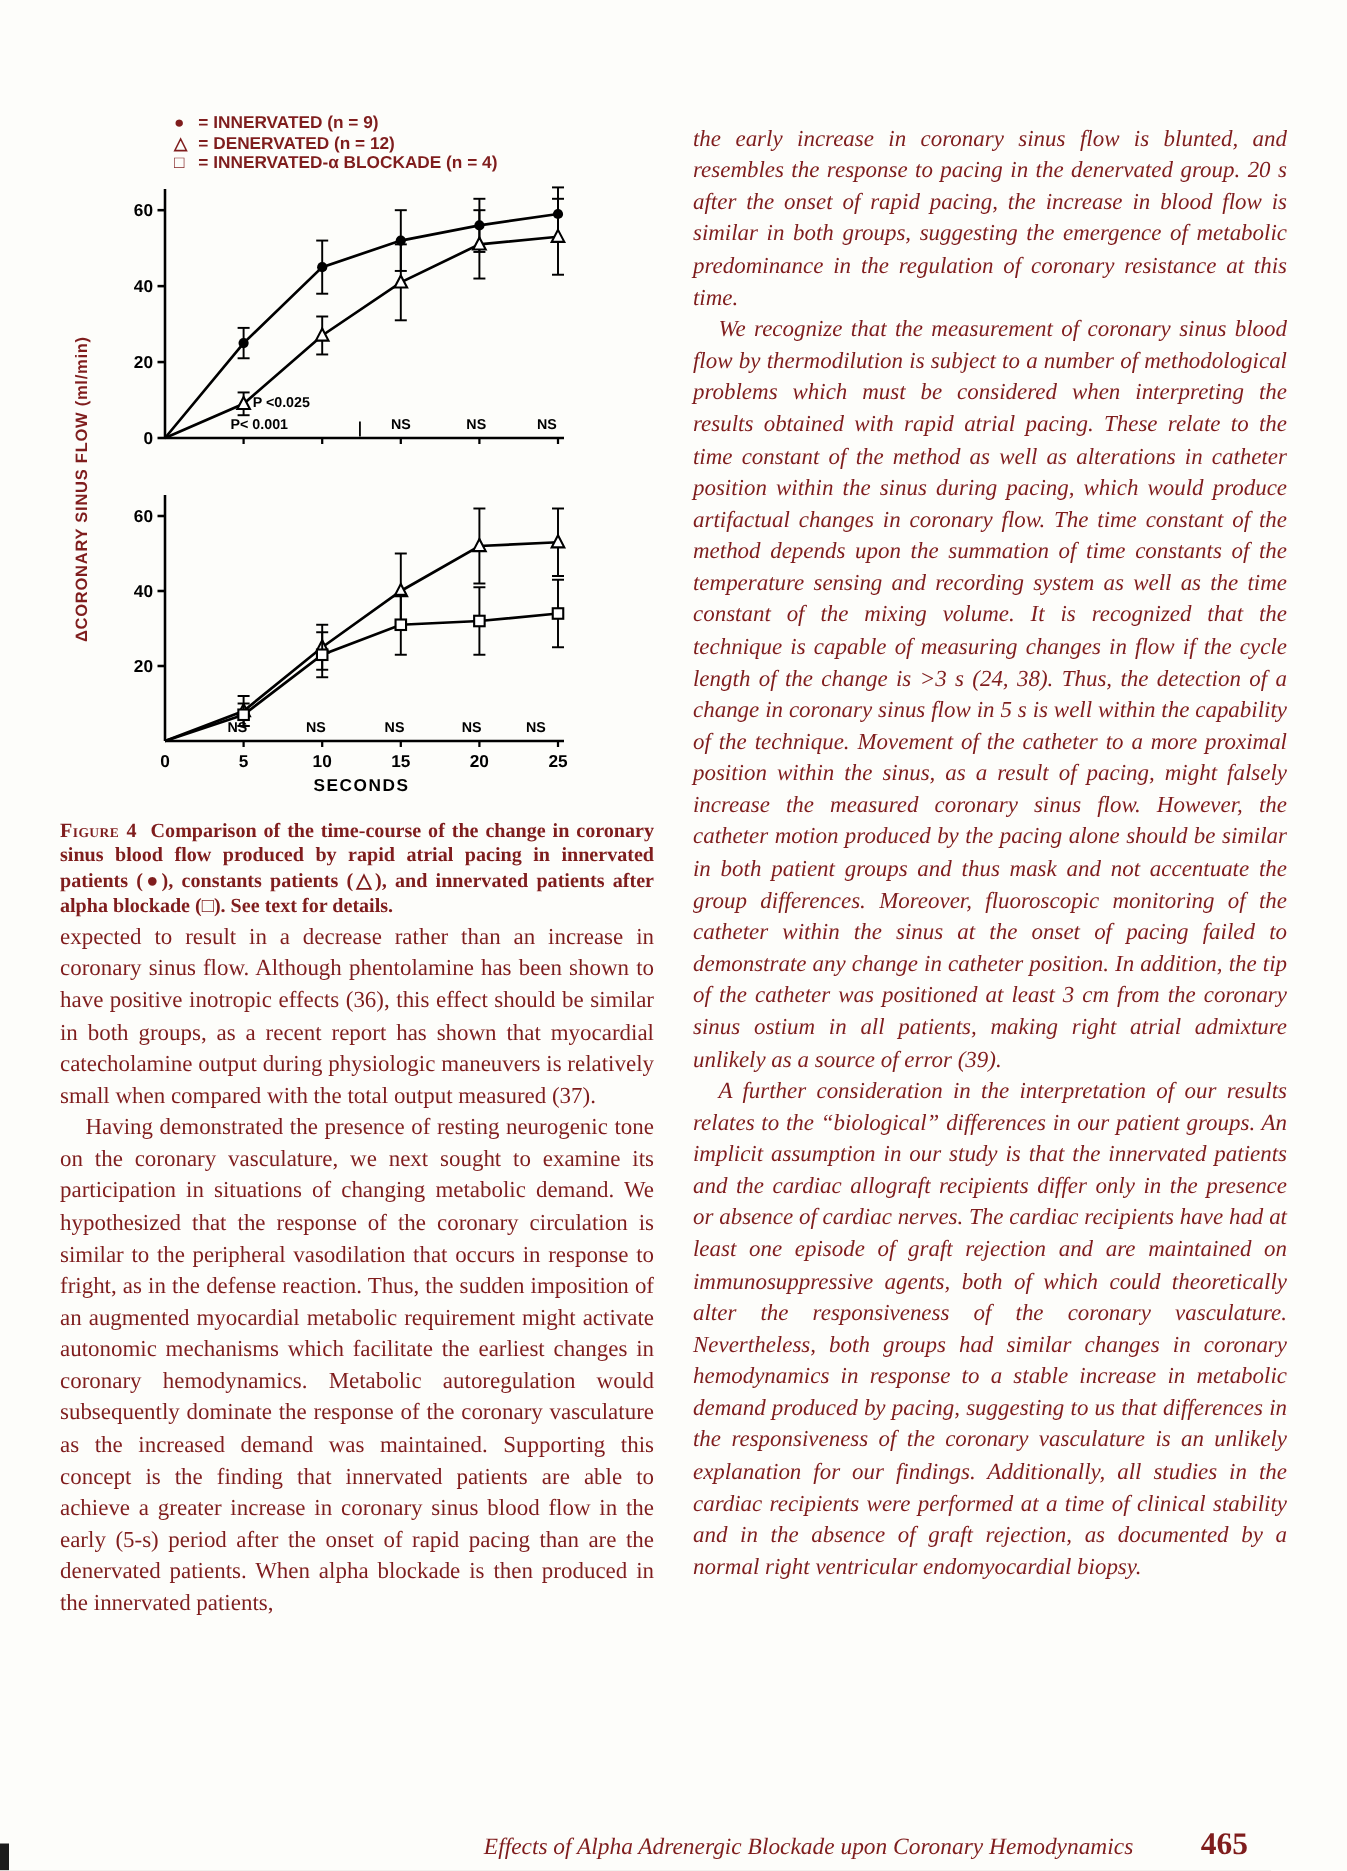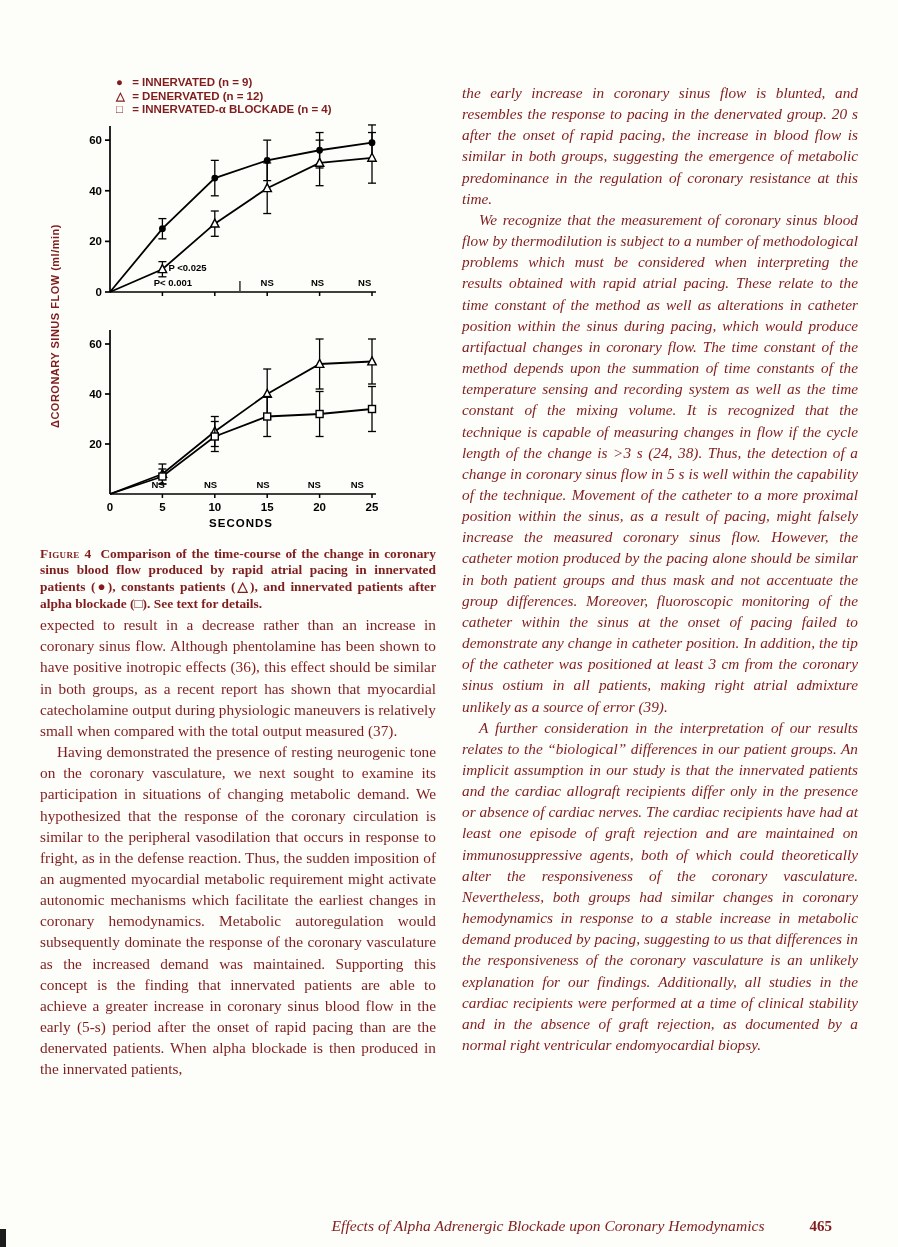--- a/index.html
+++ b/index.html
@@ -15,21 +15,21 @@
   .legend-marker{display:inline-block;min-width:13px;text-indent:0;}
   .chart-wrap{display:flex;align-items:stretch;margin-top:3px;}
   .ylabel{width:30px;display:flex;align-items:center;justify-content:center;font-family:"Liberation Sans",sans-serif;font-weight:bold;font-size:11px;letter-spacing:.5px;writing-mode:vertical-rl;transform:rotate(180deg);white-space:nowrap;}
   .panels{display:flex;flex-direction:column;gap:26px;}
   .panels svg{overflow:visible;display:block;}
   figcaption{margin-top:14px;font-size:13.4px;line-height:16.9px;text-align:justify;font-weight:bold;}
   figcaption .figlabel{font-variant:small-caps;margin-right:9px;letter-spacing:.3px;}
   .left-body{margin-top:1px;}
   .footer{position:absolute;top:1176px;left:40px;width:792px;display:flex;justify-content:flex-end;align-items:baseline;gap:45px;margin-top:41px;}
   .running-title{font-style:italic;font-size:15.6px;}
-  .page-number{font-weight:bold;font-size:15px;}
+  .page-number{font-weight:bold;font-size:21px;}
   .artifact{position:absolute;left:0;top:1229px;width:6px;height:18px;background:#1c1c1c;}
 </style>
 </head>
 <body>
 
 <div class="page">
   <div class="columns">
 
     <div class="col left">
       <figure>

